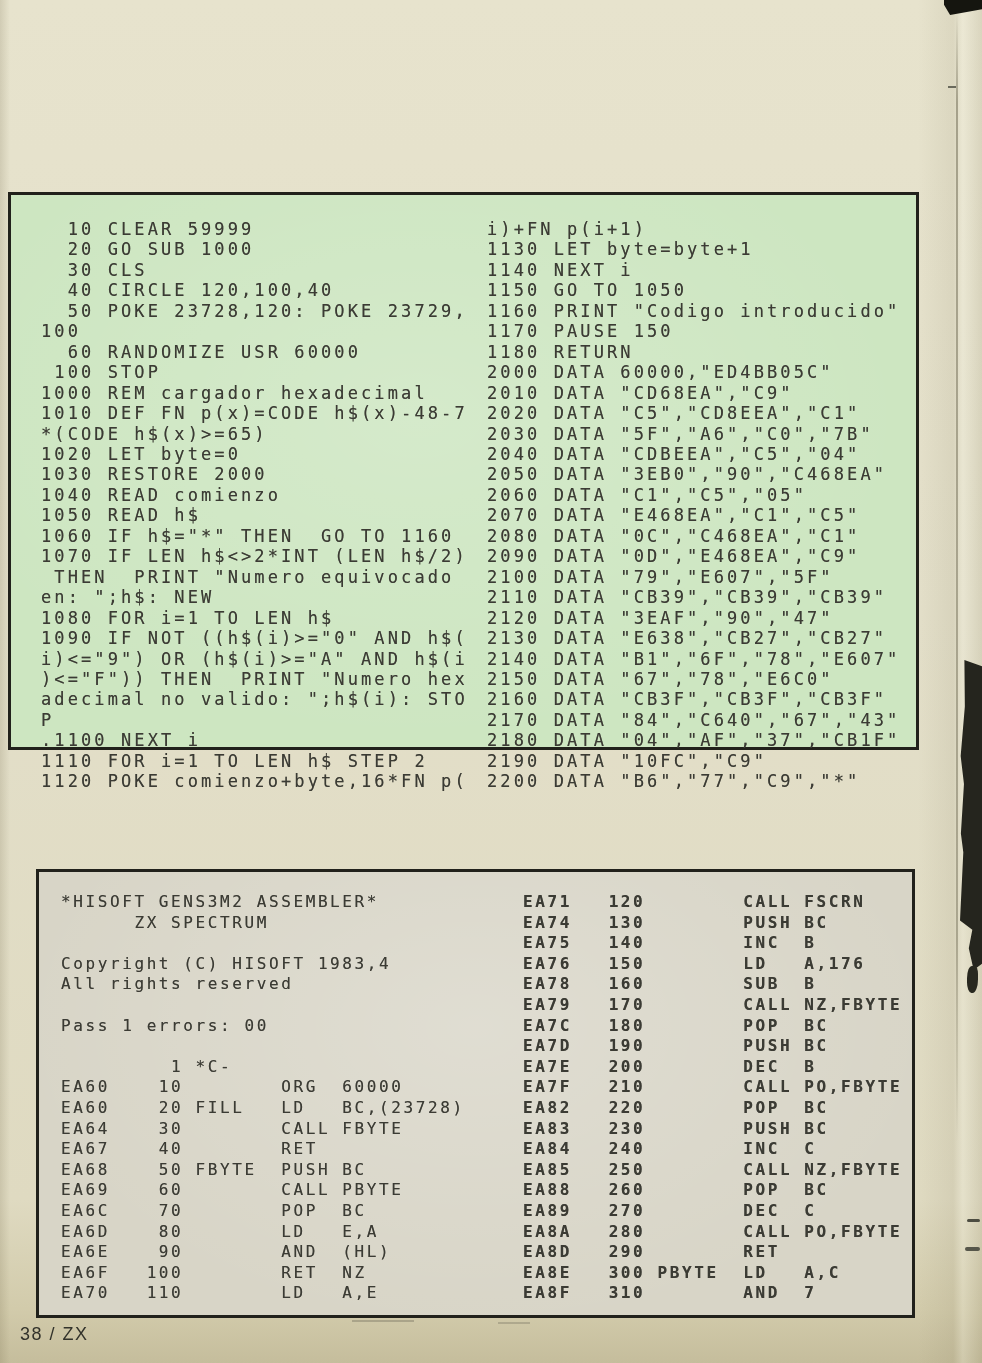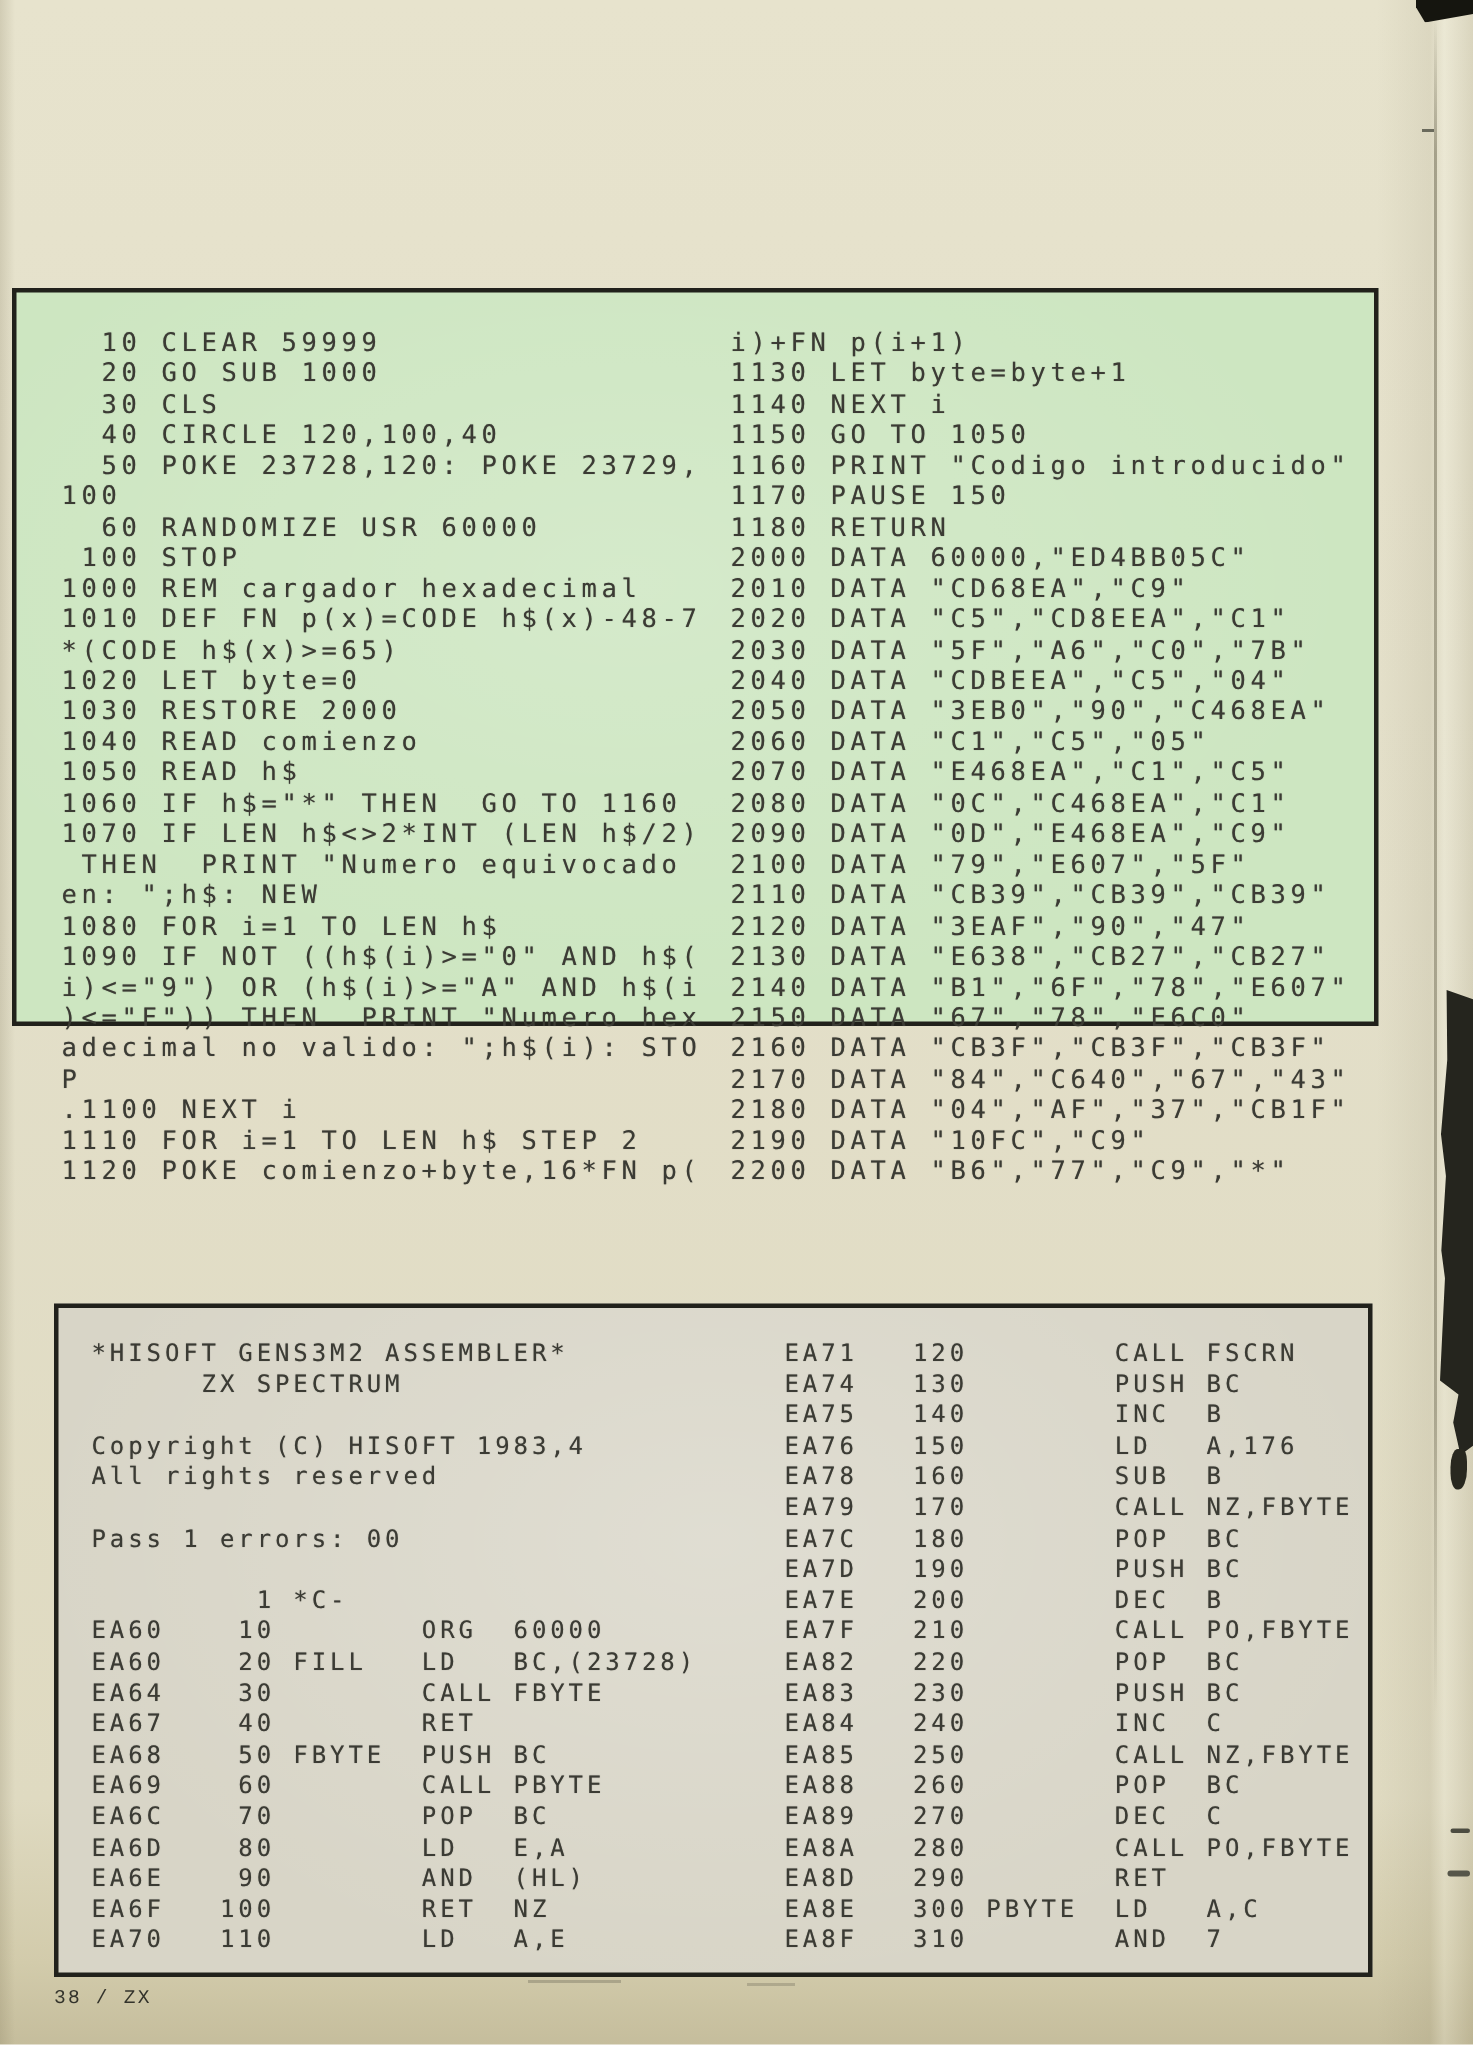--- a/index.html
+++ b/index.html
@@ -13,21 +13,21 @@
     position:absolute;left:918px;top:0;width:64px;height:100%;
     background:linear-gradient(90deg,rgba(120,110,80,0) 0%,rgba(120,110,80,.10) 55%,rgba(255,255,245,.18) 70%,rgba(120,110,80,.12) 100%);
   }
   .left-edge-shade{
     position:absolute;left:0;top:0;width:10px;height:100%;
     background:linear-gradient(90deg,rgba(110,100,70,.18),rgba(110,100,70,0));
   }
   
   .panel{position:absolute;border:3px solid #21211b;box-sizing:border-box;}
   .panel-basic{
-    left:8px;top:192px;width:911px;height:492px;
+    left:8px;top:192px;width:911px;height:558px;
     background:
       radial-gradient(ellipse at 45% 40%,rgba(255,255,255,.16),rgba(0,0,0,0) 70%),
       #cde6c1;
   }
   .panel-asm{
     left:36px;top:869px;width:879px;height:449px;
     background:
       radial-gradient(ellipse at 50% 35%,rgba(255,255,255,.20),rgba(0,0,0,0) 75%),
       #d8d5c7;
   }
@@ -38,24 +38,24 @@
   }
   .basic-col{
     font-size:17px;line-height:20.45px;letter-spacing:3.1px;
   }
   .basic-col-left{left:30px;top:24px;}
   .basic-col-right{left:476px;top:24px;}
   .asm-col{
     font-size:16px;line-height:20.6px;letter-spacing:2.6px;
   }
   .asm-col-left{left:22px;top:20px;}
-  .asm-col-right{left:484px;top:20px;}
+  .asm-col-right{left:484px;top:20px;font-weight:bold;}
   .page-number{
-    position:absolute;left:36px;top:1324px;
-    font-family:Liberation Mono, monospace;font-size:13px;letter-spacing:1.5px;
+    position:absolute;left:20px;top:1324px;
+    font-family:Liberation Sans, sans-serif;font-size:18px;letter-spacing:1.5px;
     color:#33332b;
   }
   
   .artifact-top-right{
     position:absolute;left:944px;top:0;width:38px;height:15px;background:#15150f;
     clip-path:polygon(0 0,100% 0,100% 62%,16% 100%,0 32%);
   }
   .edge-crease{
     position:absolute;left:956px;top:12px;width:2px;height:1130px;
     background:linear-gradient(180deg,rgba(100,95,72,0),rgba(100,95,72,.48) 8%,rgba(100,95,72,.42) 82%,rgba(100,95,72,0));

